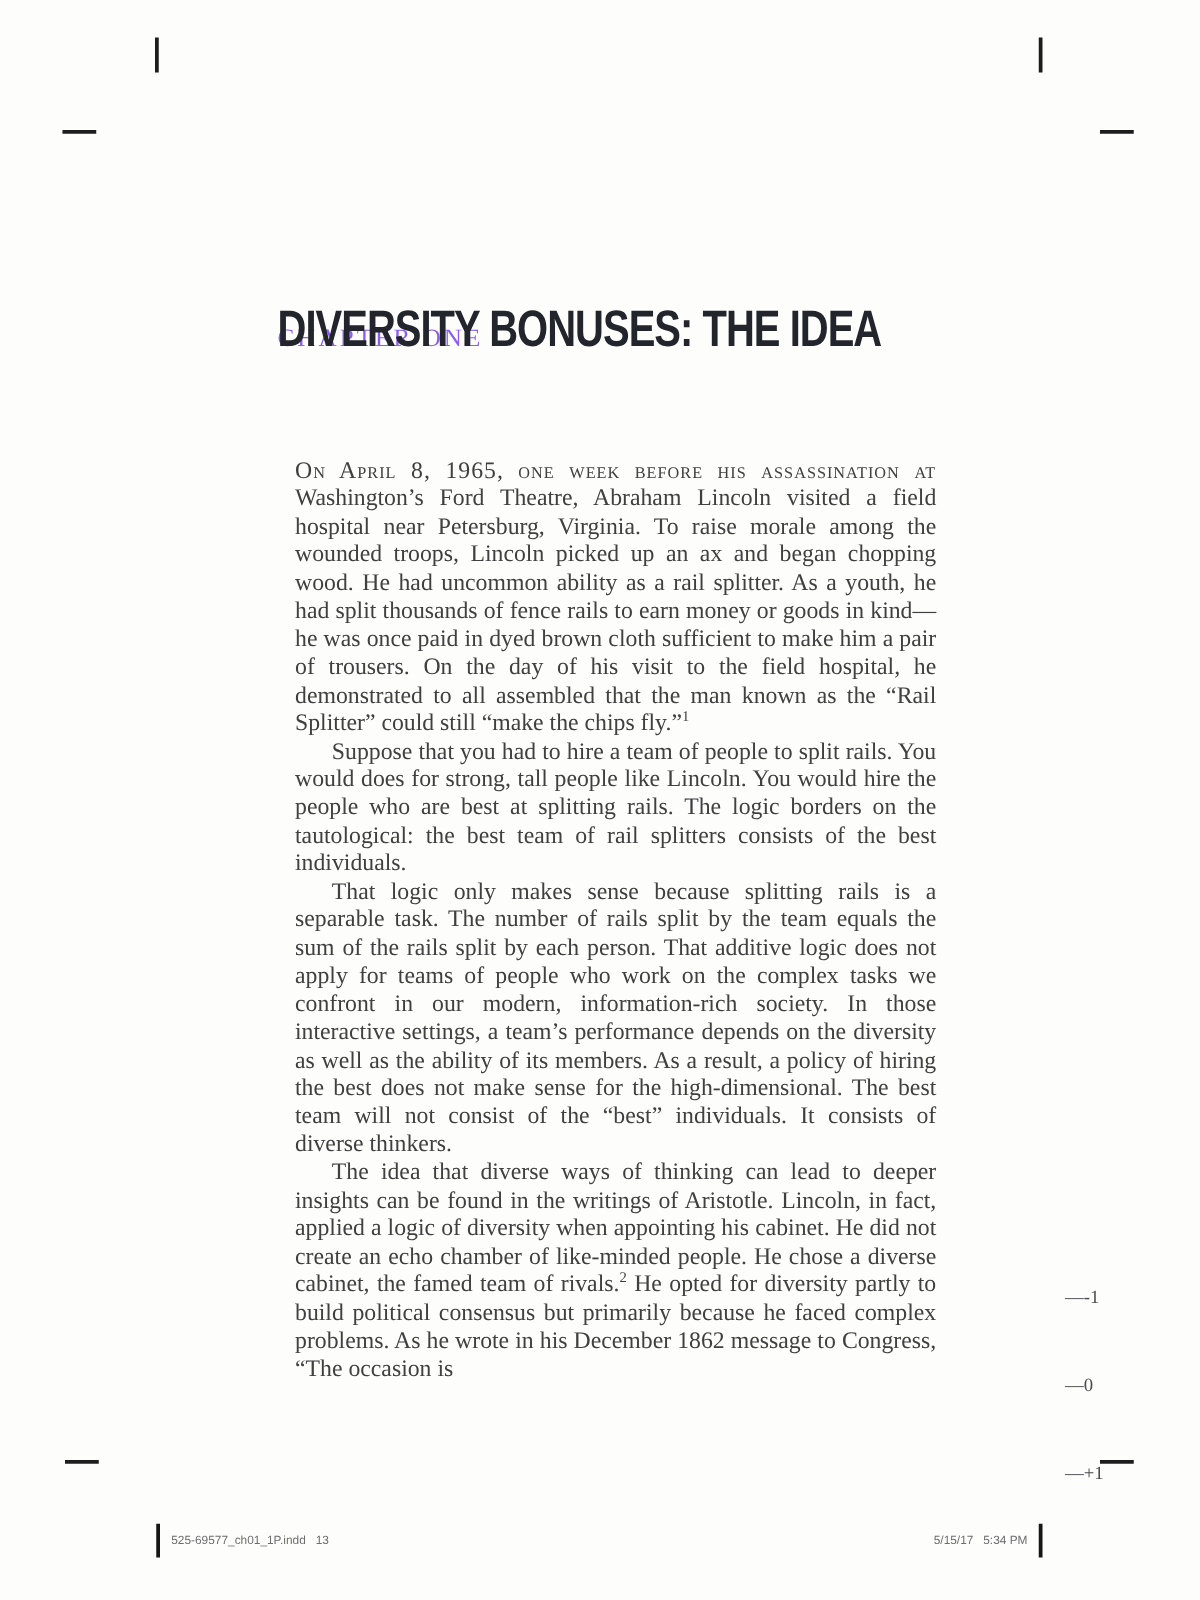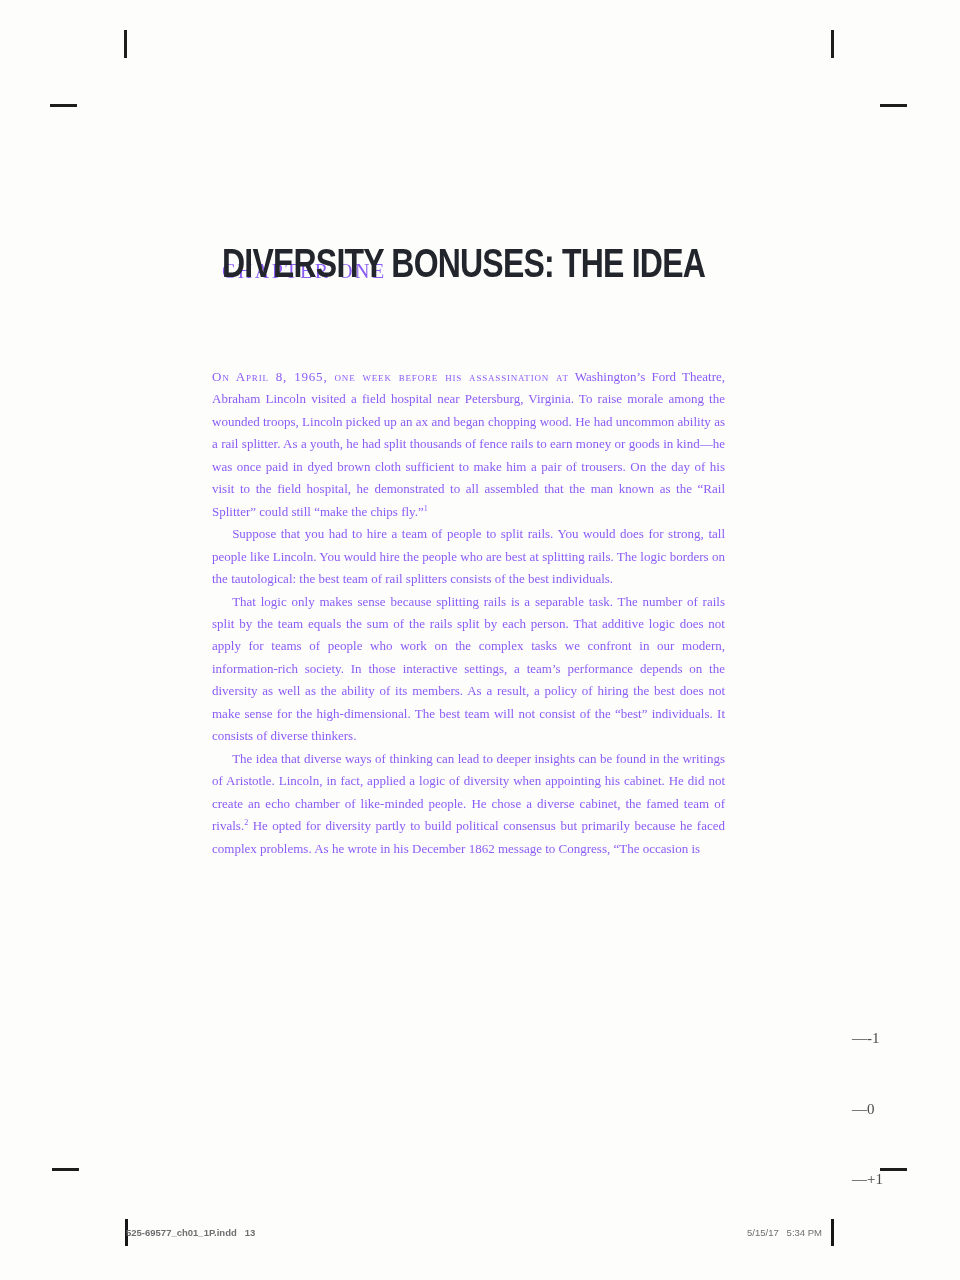--- a/index.html
+++ b/index.html
@@ -40,26 +40,26 @@
     font-size: 41px;
     letter-spacing: -1px;
     color: #22252c;
     transform: scaleX(0.78);
     transform-origin: left top;
     white-space: nowrap;
   }
   
   .body-text {
     position: absolute;
-    left: 212px; top: 366px;
+    left: 236px; top: 366px;
     width: 513px;
     font-family: "Liberation Serif", serif;
-    font-size: 13px;
+    font-size: 19px;
     line-height: 22.45px;
-    color: #8b5cf6;
+    color: #404040;
     text-align: justify;
   }
   .body-text p { margin: 0; }
   .body-text p.indent { text-indent: 1.55em; }
   .smallcaps {
     font-variant: small-caps;
     letter-spacing: 0.8px;
   }
   sup.fnref {
     font-size: 0.62em;
@@ -81,21 +81,21 @@
   .footer-bar-left  { left: 125px; }
   .footer-bar-right { left: 831px; }
   .footer-text {
     position: absolute;
     top: 1227px;
     font-family: "Liberation Sans", sans-serif;
     font-size: 9.5px;
     color: #6e6e70;
     white-space: pre;
   }
-  .footer-left  { left: 126px; font-weight: bold; }
+  .footer-left  { left: 137px; }
   .footer-right { left: 640px; width: 182px; text-align: right; }
 </style>
 </head>
 <body>
 
 <div class="page">
 
   <div class="mark v mark-tl-v"></div>
   <div class="mark v mark-tr-v"></div>
   <div class="mark h mark-l-h"></div>

